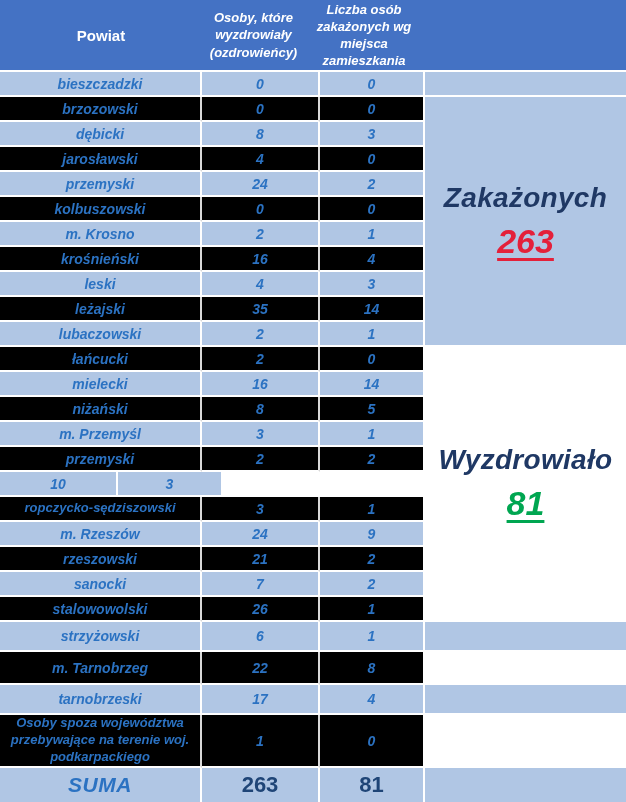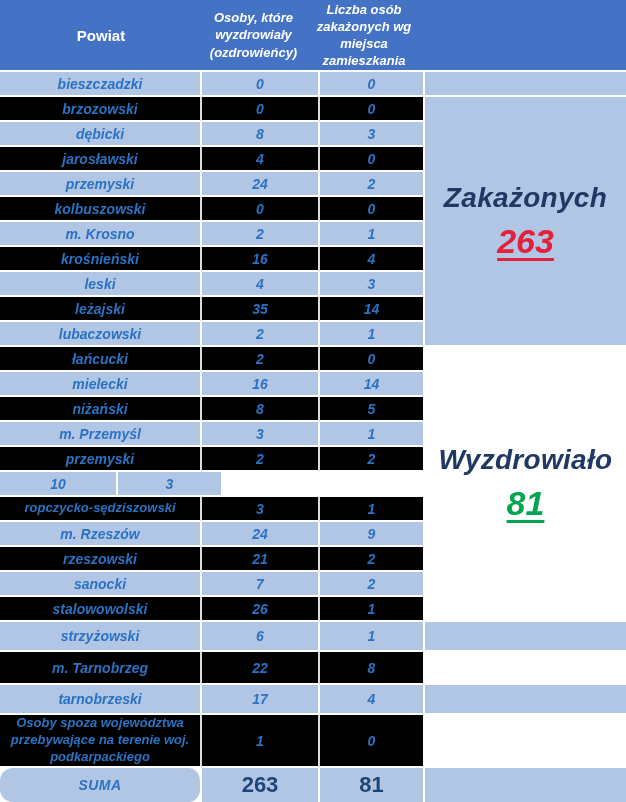--- a/index.html
+++ b/index.html
@@ -18,21 +18,21 @@
   .blue .cell{background:#B0C6E4;border-bottom:2px solid #fff;}
   .blue .c1,.blue .c2{border-right:2px solid #fff;}
   .white .cell{background:#000000;border-bottom:2px solid #fff;}
   .white .c1,.white .c2{border-right:2px solid #D9D9D9;}
   .hrow .cell{background:#4472C4;color:#fff;border-bottom:2px solid #fff;border-right:none;}
   .hrow .h-name{font-style:normal;font-size:15px;}
   .hrow .h-col{font-size:13px;line-height:1.32;padding:2px 4px;}
   .smalltext{font-size:13px;line-height:1.3;padding:0 5px;}
   .suma .cell{background:#B0C6E4;border-bottom:none;}
   .suma .c1,.suma .c2{border-right:2px solid #fff;}
-  .suma .suma-label{font-size:14px;letter-spacing:0.5px;border-radius:13px;}
+  .suma .suma-label{font-size:21px;letter-spacing:0.5px;}
   .suma .suma-num{font-style:normal;font-size:22px;color:#1F4577;}
   .right{position:absolute;left:423px;top:0;width:203px;}
   .rc{box-sizing:border-box;width:203px;border-left:2px solid #fff;
       border-bottom:2px solid #fff;}
   .rc.rhead{background:#4472C4;border-left:none;}
   .rc.blue{background:#B0C6E4;}
   .rc.white{background:#fff;}
   .rc.last{border-bottom:none;}
   .panel{display:flex;flex-direction:column;align-items:center;justify-content:center;gap:8px;text-align:right;}
   .p-title{font-weight:bold;font-style:italic;font-size:28px;color:#1F3864;letter-spacing:0.3px;}

